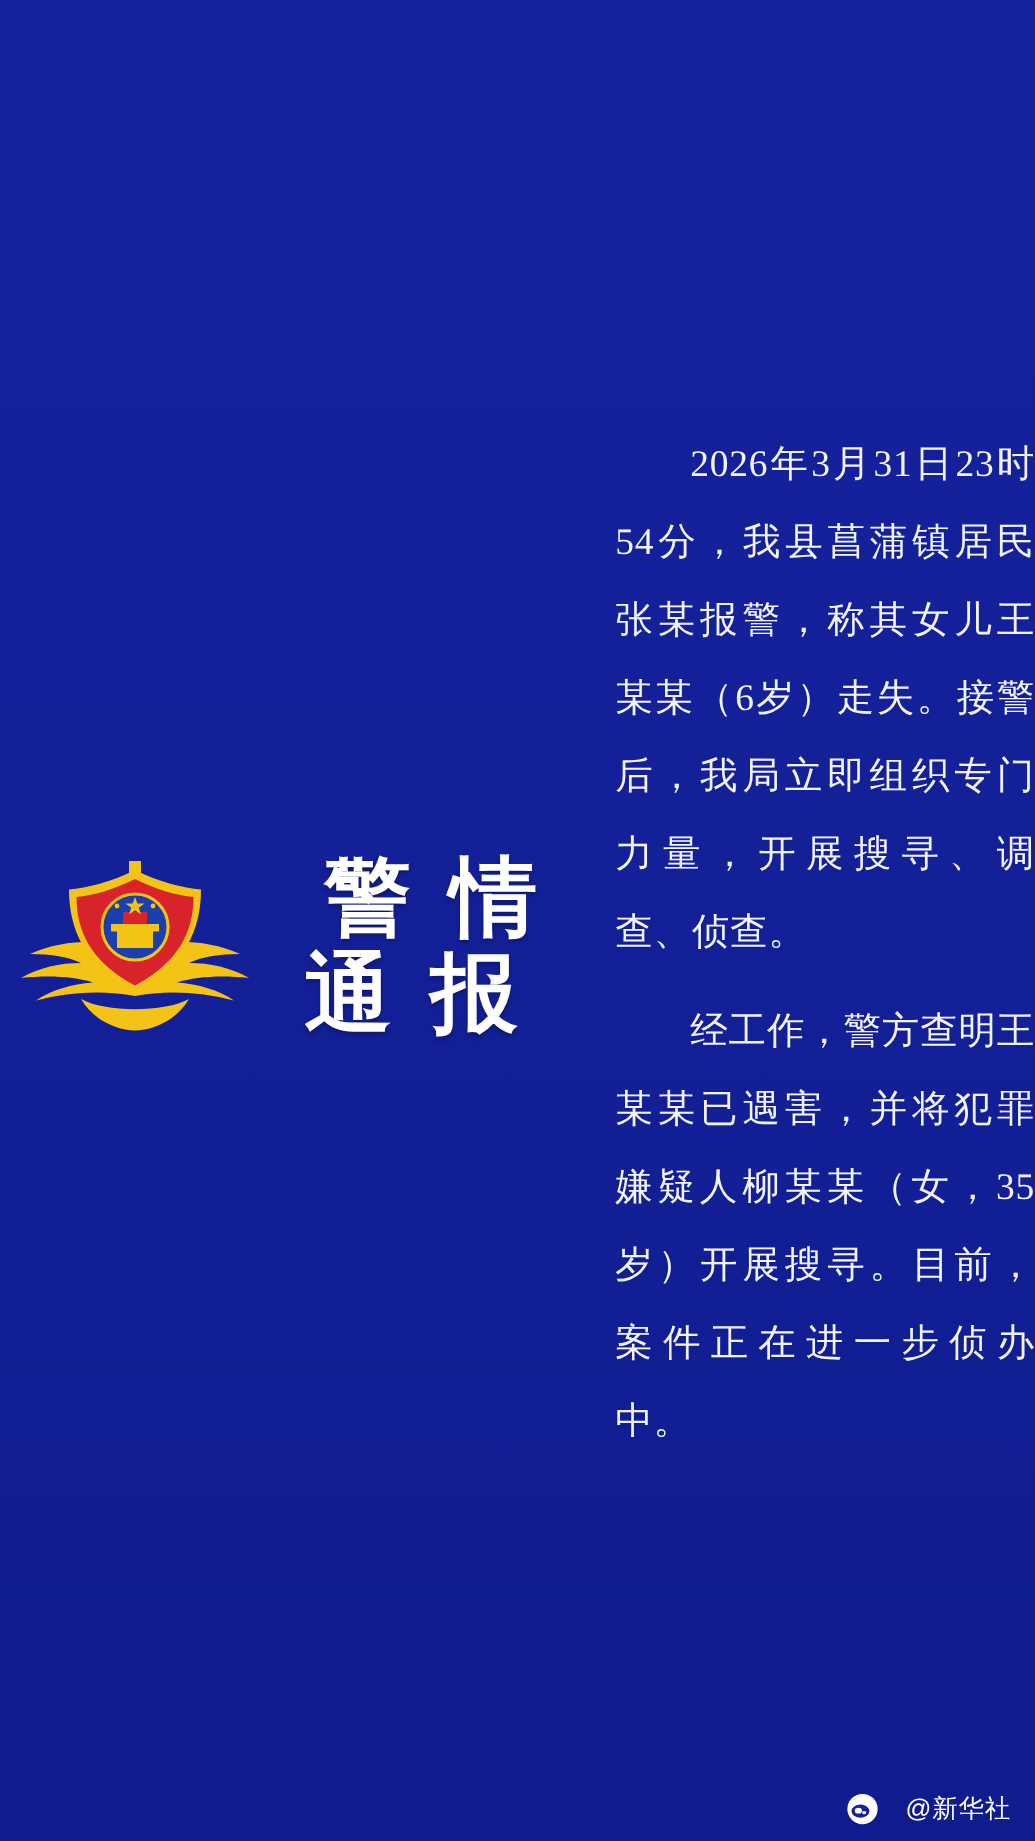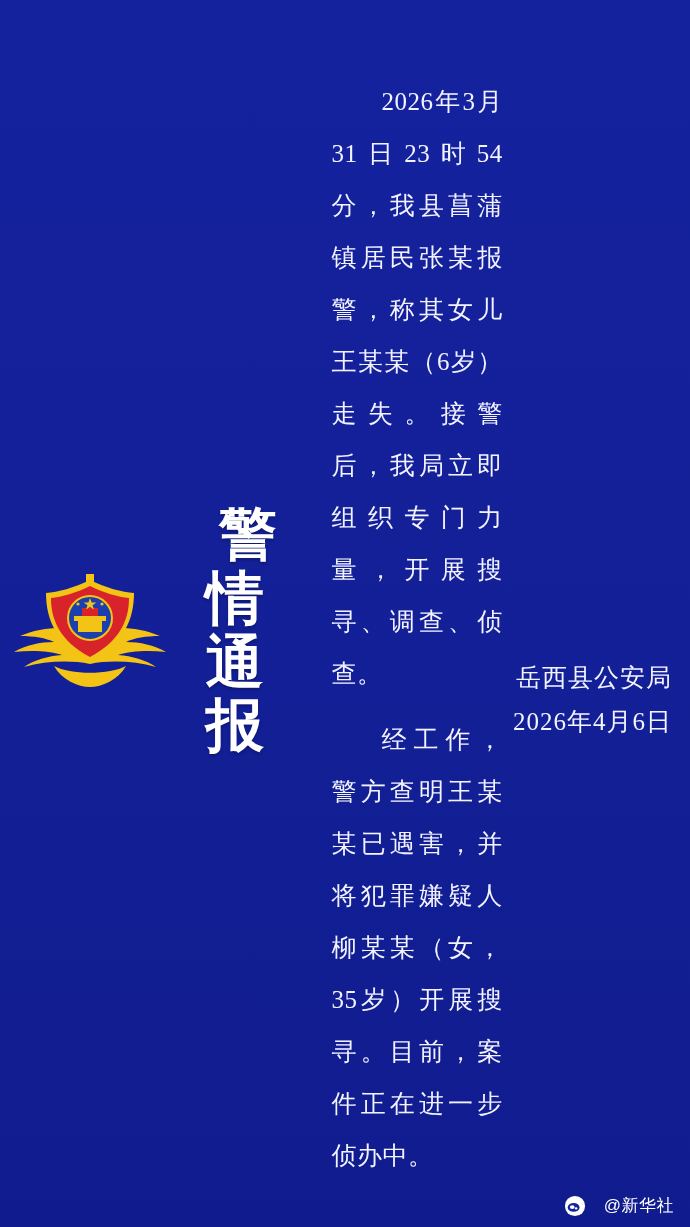--- a/index.html
+++ b/index.html
@@ -139,24 +139,20 @@
     </svg>
   </div>
 
   <div class="title">警情通报</div>
 
   <div class="body-wrap">
     <p class="para">2026年3月31日23时54分，我县菖蒲镇居民张某报警，称其女儿王某某（6岁）走失。接警后，我局立即组织专门力量，开展搜寻、调查、侦查。</p>
     <p class="para">经工作，警方查明王某某已遇害，并将犯罪嫌疑人柳某某（女，35岁）开展搜寻。目前，案件正在进一步侦办中。</p>
   </div>
 
-  <div class="sign-wrap">
-    <div class="sign-line">岳西县公安局</div>
-    <div class="sign-line">2026年4月6日</div>
-  </div>
 
   <div class="footer">
     <span class="weibo-icon">
       <svg class="weibo-icon" viewBox="0 0 24 24" xmlns="http://www.w3.org/2000/svg">
         <circle cx="12" cy="12" r="11" fill="#ffffff"></circle>
         <ellipse cx="10.5" cy="13.5" rx="6.5" ry="4.8" fill="#14229c"></ellipse>
         <ellipse cx="9" cy="13.2" rx="2.6" ry="2.1" fill="#ffffff"></ellipse>
         <ellipse cx="13.2" cy="14.6" rx="1.5" ry="1.2" fill="#ffffff"></ellipse>
         <path d="M16.2 6.1c2.4 0 4.3 1.9 4.3 4.3" fill="none" stroke="#ffffff" stroke-width="1.4" stroke-linecap="round"></path>
         <path d="M16.0 8.6c1.1 0 2.0 0.9 2.0 2.0" fill="none" stroke="#ffffff" stroke-width="1.3" stroke-linecap="round"></path>

